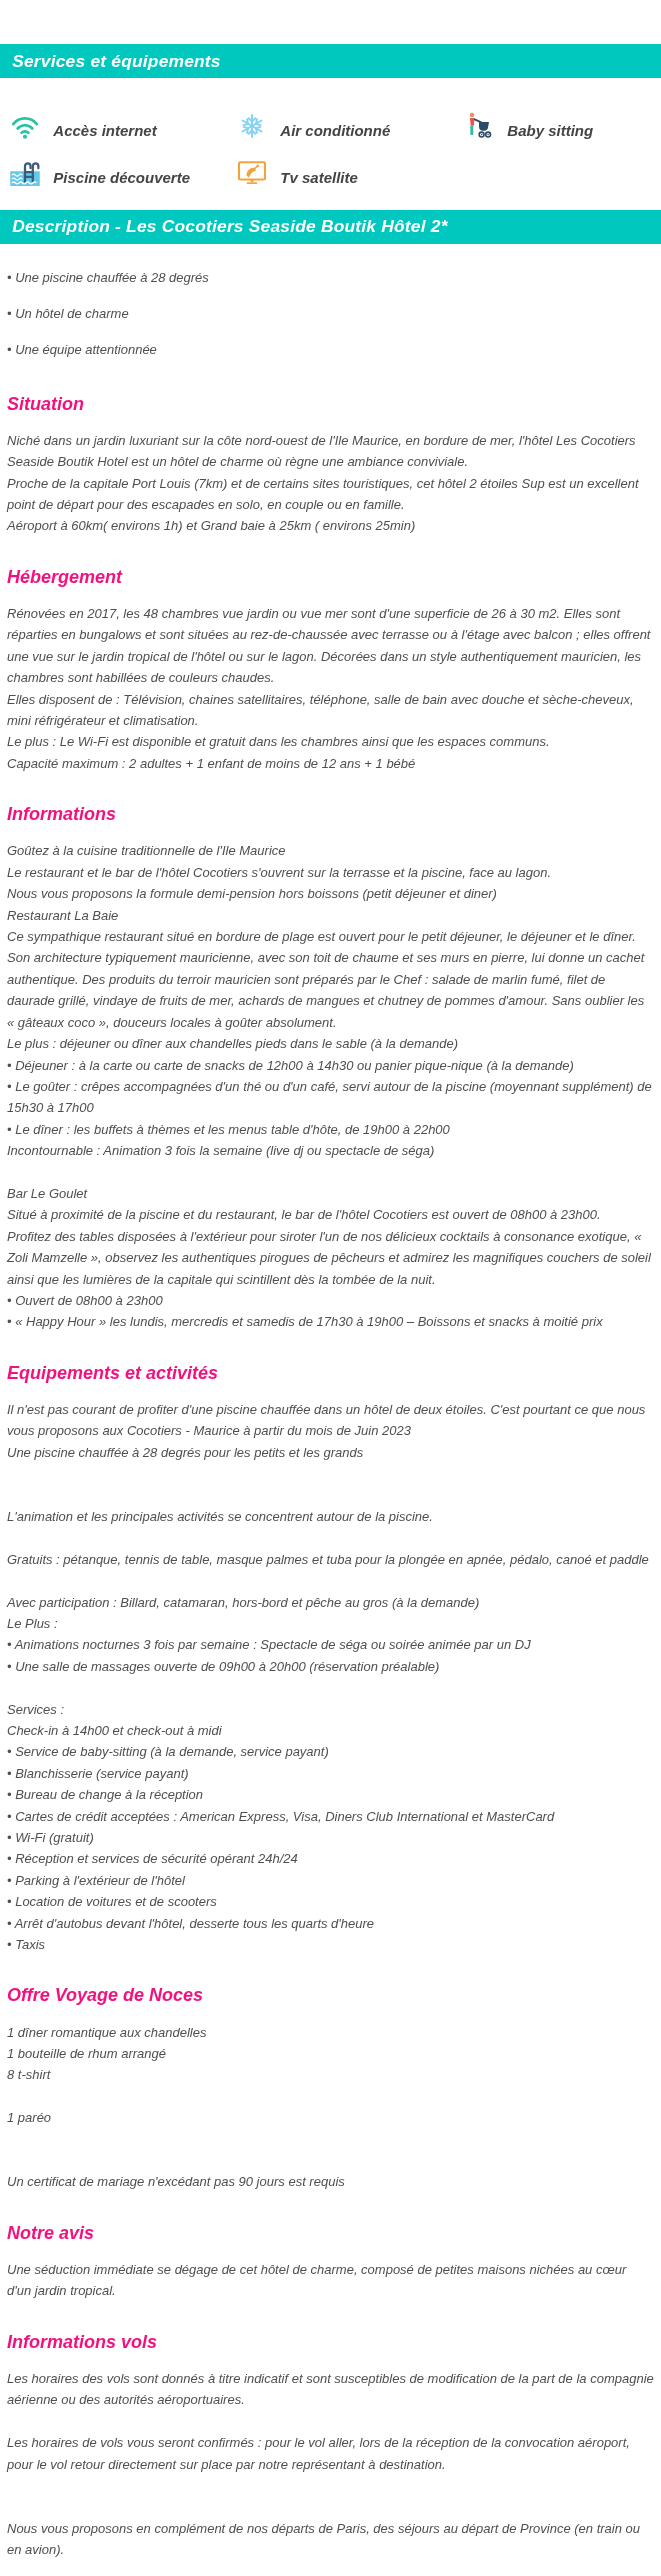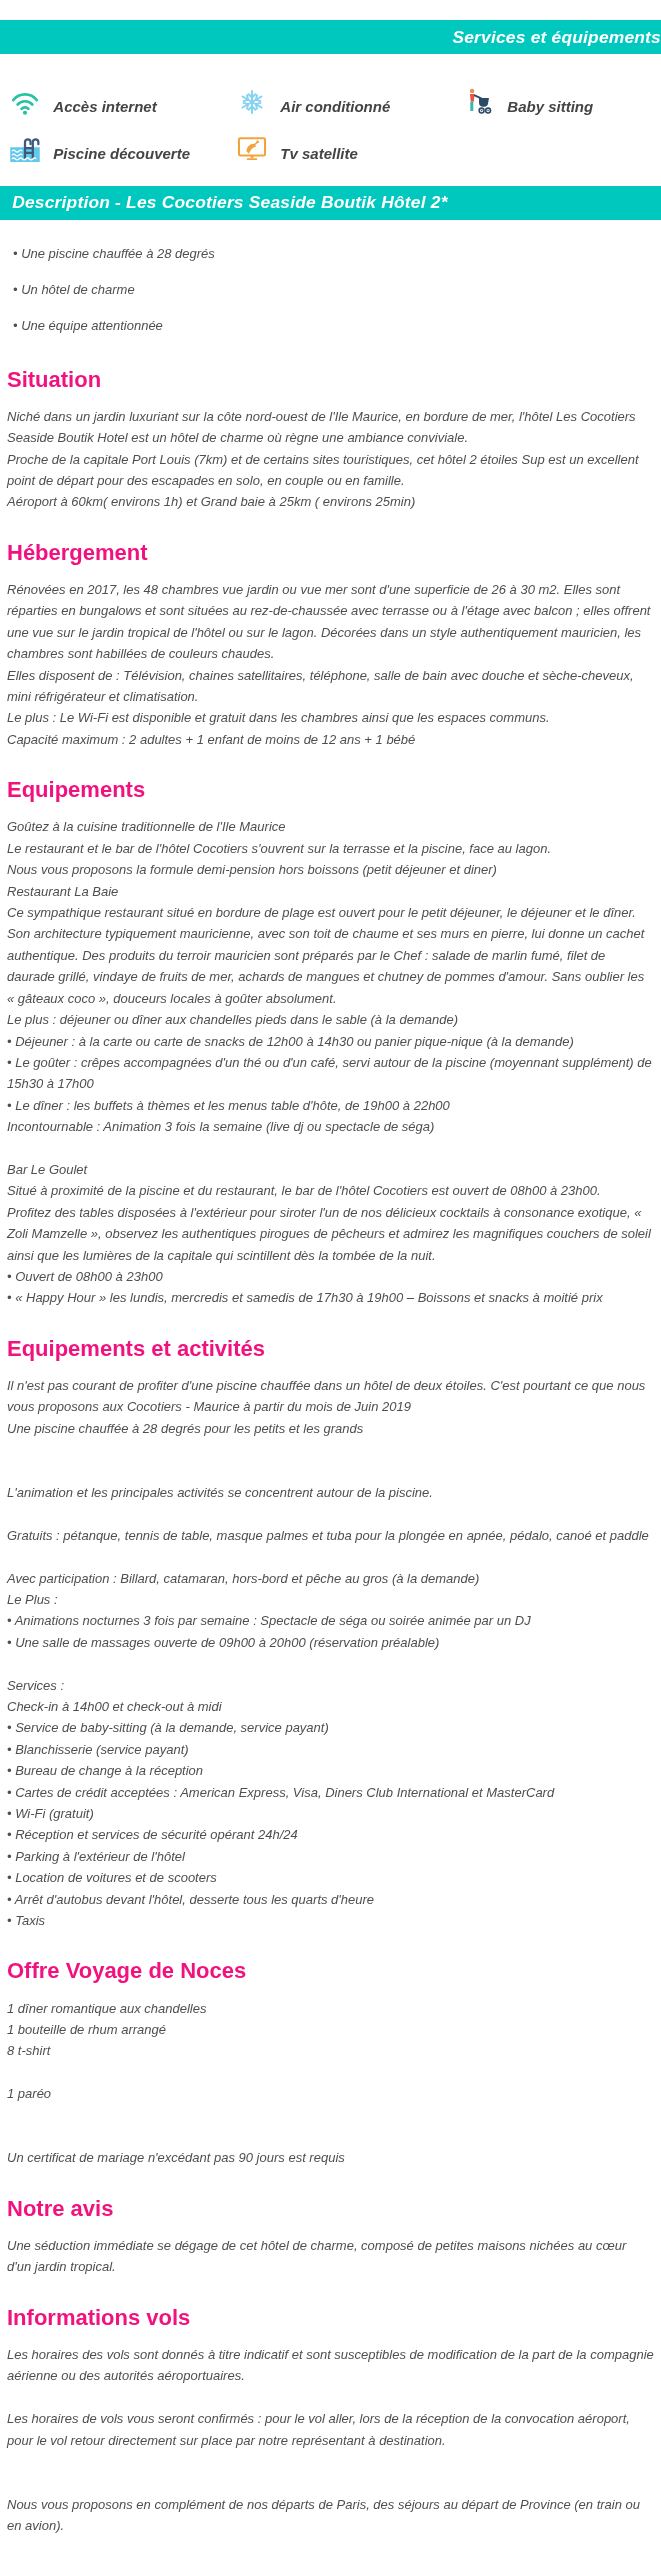--- a/index.html
+++ b/index.html
@@ -21,21 +21,21 @@
 
   
   .band{
     background:var(--teal);
     height:34px;
     display:flex;
     align-items:center;
     padding-left:12.2px;
     width:100%;
   }
-  .band.first{margin-top:20px;justify-content:flex-end;}
+  .band.first{margin-top:44px;}
   .band.second{margin-top:23.6px;}
   .band h2{
     margin:0;
     color:#ffffff;
     font-size:17.4px;
     font-weight:bold;
     font-style:italic;
     letter-spacing:0.2px;
   }
 
@@ -62,33 +62,34 @@
     font-size:15px;
     font-weight:bold;
     font-style:italic;
     color:var(--label);
     white-space:nowrap;
   }
 
   
   .highlights{
     margin:23px 0 30px 0;
-    padding-left:13px;
+    padding-left:7px;
     font-style:italic;
     font-size:13px;
   }
   .highlights p{margin:0 0 15px 0;line-height:21px;}
 
   
   #sections{padding:0 7px 26px 7px;}
   section h3{
     color:var(--pink);
-    font-size:22px;
+    font-size:18px;
     line-height:28px;
     font-weight:bold;
+    font-style:italic;
     margin:26px 0 12.2px 0;
   }
   section .body{
     font-style:italic;
     font-size:13px;
     line-height:21.4px;
   }
   section .body p{
     margin:0;
     min-height:21.4px;
@@ -222,21 +223,21 @@
       <section>
         <h3>Hébergement</h3>
         <div class="body">
           <p>Rénovées en 2017, les 48 chambres vue jardin ou vue mer sont d'une superficie de 26 à 30 m2. Elles sont réparties en bungalows et sont situées au rez-de-chaussée avec terrasse ou à l'étage avec balcon ; elles offrent une vue sur le jardin tropical de l'hôtel ou sur le lagon. Décorées dans un style authentiquement mauricien, les chambres sont habillées de couleurs chaudes.</p>
           <p>Elles disposent de : Télévision, chaines satellitaires, téléphone, salle de bain avec douche et sèche-cheveux, mini réfrigérateur et climatisation.</p>
           <p>Le plus : Le Wi-Fi est disponible et gratuit dans les chambres ainsi que les espaces communs.</p>
           <p>Capacité maximum : 2 adultes + 1 enfant de moins de 12 ans + 1 bébé</p>
         </div>
       </section>
       <section>
-        <h3>Equipements</h3>
+        <h3>Informations</h3>
         <div class="body">
           <p>Goûtez à la cuisine traditionnelle de l'Ile Maurice</p>
           <p>Le restaurant et le bar de l'hôtel Cocotiers s'ouvrent sur la terrasse et la piscine, face au lagon.</p>
           <p>Nous vous proposons la formule demi-pension hors boissons (petit déjeuner et diner)</p>
           <p>Restaurant La Baie</p>
           <p>Ce sympathique restaurant situé en bordure de plage est ouvert pour le petit déjeuner, le déjeuner et le dîner. Son architecture typiquement mauricienne, avec son toit de chaume et ses murs en pierre, lui donne un cachet authentique. Des produits du terroir mauricien sont préparés par le Chef : salade de marlin fumé, filet de daurade grillé, vindaye de fruits de mer, achards de mangues et chutney de pommes d'amour. Sans oublier les « gâteaux coco », douceurs locales à goûter absolument.</p>
           <p>Le plus : déjeuner ou dîner aux chandelles pieds dans le sable (à la demande)</p>
           <p>• Déjeuner : à la carte ou carte de snacks de 12h00 à 14h30 ou panier pique-nique (à la demande)</p>
           <p>• Le goûter : crêpes accompagnées d'un thé ou d'un café, servi autour de la piscine (moyennant supplément) de 15h30 à 17h00</p>
           <p>• Le dîner : les buffets à thèmes et les menus table d'hôte, de 19h00 à 22h00</p>
@@ -245,21 +246,21 @@
           <p>Bar Le Goulet</p>
           <p>Situé à proximité de la piscine et du restaurant, le bar de l'hôtel Cocotiers est ouvert de 08h00 à 23h00.</p>
           <p>Profitez des tables disposées à l'extérieur pour siroter l'un de nos délicieux cocktails à consonance exotique, « Zoli Mamzelle », observez les authentiques pirogues de pêcheurs et admirez les magnifiques couchers de soleil ainsi que les lumières de la capitale qui scintillent dès la tombée de la nuit.</p>
           <p>• Ouvert de 08h00 à 23h00</p>
           <p>• « Happy Hour » les lundis, mercredis et samedis de 17h30 à 19h00 – Boissons et snacks à moitié prix</p>
         </div>
       </section>
       <section>
         <h3>Equipements et activités</h3>
         <div class="body">
-          <p>Il n'est pas courant de profiter d'une piscine chauffée dans un hôtel de deux étoiles. C'est pourtant ce que nous vous proposons aux Cocotiers - Maurice à partir du mois de Juin 2019</p>
+          <p>Il n'est pas courant de profiter d'une piscine chauffée dans un hôtel de deux étoiles. C'est pourtant ce que nous vous proposons aux Cocotiers - Maurice à partir du mois de Juin 2023</p>
           <p>Une piscine chauffée à 28 degrés pour les petits et les grands</p>
           <p></p>
           <p></p>
           <p>L'animation et les principales activités se concentrent autour de la piscine.</p>
           <p></p>
           <p>Gratuits : pétanque, tennis de table, masque palmes et tuba pour la plongée en apnée, pédalo, canoé et paddle</p>
           <p></p>
           <p>Avec participation : Billard, catamaran, hors-bord et pêche au gros (à la demande)</p>
           <p>Le Plus :</p>
           <p>• Animations nocturnes 3 fois par semaine : Spectacle de séga ou soirée animée par un DJ</p>

